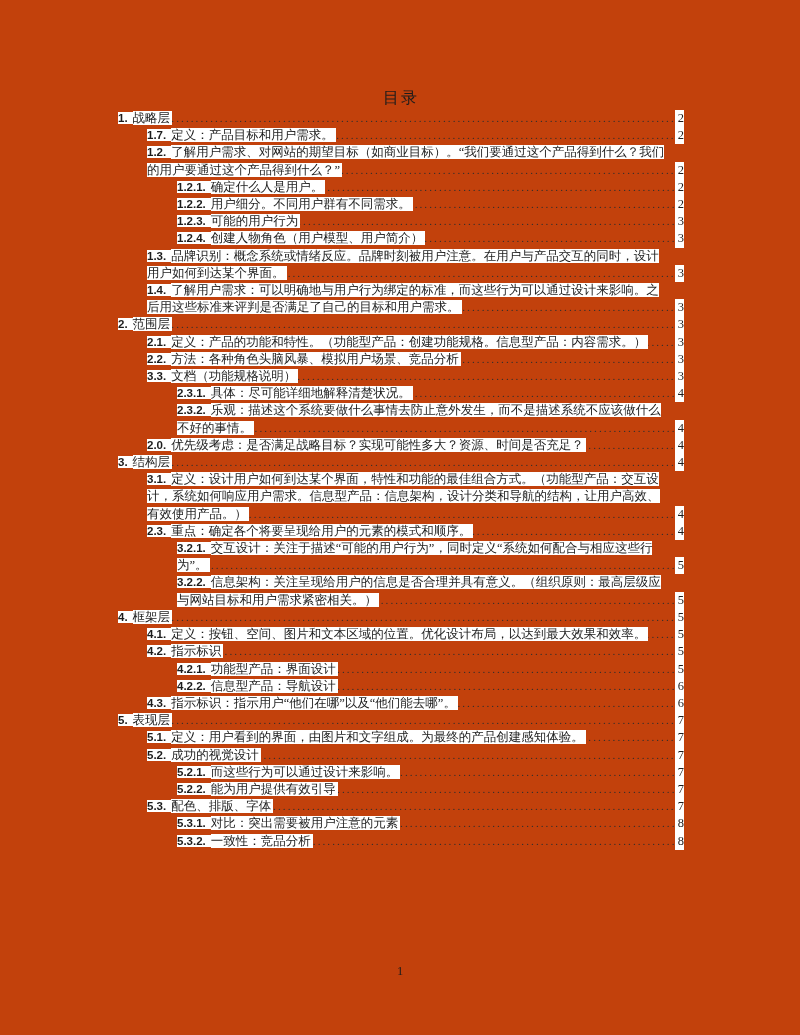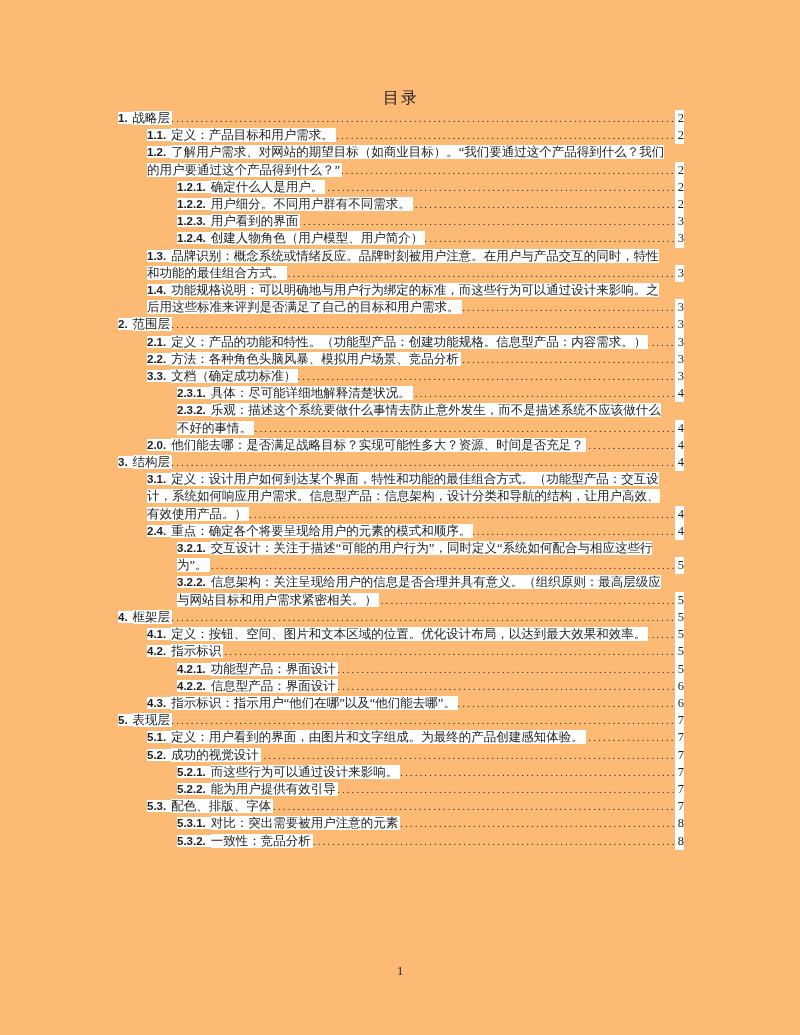--- a/index.html
+++ b/index.html
@@ -9,21 +9,21 @@
     height: 1035px;
     position: relative;
     overflow: hidden;
     font-family: "Liberation Serif", "DejaVu Serif", serif;
     color: #1c1c1c;
   }
   .page {
     position: absolute;
     inset: 0;
     padding: 88px 116px 0 118px; 
-    background: #fdba74;
+    background: #c2410c;
   }
   .doc-title {
     text-align: center;
     font-size: 16px;
     line-height: 19px;
     letter-spacing: 2px;
     margin-bottom: 3px;
     color: #1c1c1c;
   }
   .toc-list { width: 100%; }
@@ -103,21 +103,21 @@
     <div class="body">
       <span class="num">1.</span><span class="txt">战略层</span>
     </div>
   </div>
       <div class="entry lv2">
     <div class="leader">
       <span class="dots"></span>
       <span class="pg">2</span>
     </div>
     <div class="body">
-      <span class="num">1.1.</span><span class="txt">定义：产品目标和用户需求。</span>
+      <span class="num">1.7.</span><span class="txt">定义：产品目标和用户需求。</span>
     </div>
   </div>
       <div class="entry lv2">
     <div class="leader">
       <span class="dots"></span>
       <span class="pg">2</span>
     </div>
     <div class="body">
       <span class="num">1.2.</span><span class="txt">了解用户需求、对网站的期望目标（如商业目标）。“我们要通过这个产品得到什么？我们的用户要通过这个产品得到什么？”</span>
     </div>
@@ -139,48 +139,48 @@
     <div class="body">
       <span class="num">1.2.2.</span><span class="txt">用户细分。不同用户群有不同需求。</span>
     </div>
   </div>
       <div class="entry lv3">
     <div class="leader">
       <span class="dots"></span>
       <span class="pg">3</span>
     </div>
     <div class="body">
-      <span class="num">1.2.3.</span><span class="txt">用户看到的界面</span>
+      <span class="num">1.2.3.</span><span class="txt">可能的用户行为</span>
     </div>
   </div>
       <div class="entry lv3">
     <div class="leader">
       <span class="dots"></span>
       <span class="pg">3</span>
     </div>
     <div class="body">
       <span class="num">1.2.4.</span><span class="txt">创建人物角色（用户模型、用户简介）</span>
     </div>
   </div>
       <div class="entry lv2">
     <div class="leader">
       <span class="dots"></span>
       <span class="pg">3</span>
     </div>
     <div class="body">
-      <span class="num">1.3.</span><span class="txt">品牌识别：概念系统或情绪反应。品牌时刻被用户注意。在用户与产品交互的同时，特性和功能的最佳组合方式。</span>
-    </div>
-  </div>
-      <div class="entry lv2">
-    <div class="leader">
-      <span class="dots"></span>
-      <span class="pg">3</span>
-    </div>
-    <div class="body">
-      <span class="num">1.4.</span><span class="txt">功能规格说明：可以明确地与用户行为绑定的标准，而这些行为可以通过设计来影响。之后用这些标准来评判是否满足了自己的目标和用户需求。</span>
+      <span class="num">1.3.</span><span class="txt">品牌识别：概念系统或情绪反应。品牌时刻被用户注意。在用户与产品交互的同时，设计用户如何到达某个界面。</span>
+    </div>
+  </div>
+      <div class="entry lv2">
+    <div class="leader">
+      <span class="dots"></span>
+      <span class="pg">3</span>
+    </div>
+    <div class="body">
+      <span class="num">1.4.</span><span class="txt">了解用户需求：可以明确地与用户行为绑定的标准，而这些行为可以通过设计来影响。之后用这些标准来评判是否满足了自己的目标和用户需求。</span>
     </div>
   </div>
       <div class="entry lv1">
     <div class="leader">
       <span class="dots"></span>
       <span class="pg">3</span>
     </div>
     <div class="body">
       <span class="num">2.</span><span class="txt">范围层</span>
     </div>
@@ -202,21 +202,21 @@
     <div class="body">
       <span class="num">2.2.</span><span class="txt">方法：各种角色头脑风暴、模拟用户场景、竞品分析</span>
     </div>
   </div>
       <div class="entry lv2">
     <div class="leader">
       <span class="dots"></span>
       <span class="pg">3</span>
     </div>
     <div class="body">
-      <span class="num">3.3.</span><span class="txt">文档（确定成功标准）</span>
+      <span class="num">3.3.</span><span class="txt">文档（功能规格说明）</span>
     </div>
   </div>
       <div class="entry lv3">
     <div class="leader">
       <span class="dots"></span>
       <span class="pg">4</span>
     </div>
     <div class="body">
       <span class="num">2.3.1.</span><span class="txt">具体：尽可能详细地解释清楚状况。</span>
     </div>
@@ -229,21 +229,21 @@
     <div class="body">
       <span class="num">2.3.2.</span><span class="txt">乐观：描述这个系统要做什么事情去防止意外发生，而不是描述系统不应该做什么不好的事情。</span>
     </div>
   </div>
       <div class="entry lv2">
     <div class="leader">
       <span class="dots"></span>
       <span class="pg">4</span>
     </div>
     <div class="body">
-      <span class="num">2.0.</span><span class="txt">他们能去哪：是否满足战略目标？实现可能性多大？资源、时间是否充足？</span>
+      <span class="num">2.0.</span><span class="txt">优先级考虑：是否满足战略目标？实现可能性多大？资源、时间是否充足？</span>
     </div>
   </div>
       <div class="entry lv1">
     <div class="leader">
       <span class="dots"></span>
       <span class="pg">4</span>
     </div>
     <div class="body">
       <span class="num">3.</span><span class="txt">结构层</span>
     </div>
@@ -256,21 +256,21 @@
     <div class="body">
       <span class="num">3.1.</span><span class="txt">定义：设计用户如何到达某个界面，特性和功能的最佳组合方式。（功能型产品：交互设计，系统如何响应用户需求。信息型产品：信息架构，设计分类和导航的结构，让用户高效、有效使用产品。）</span>
     </div>
   </div>
       <div class="entry lv2">
     <div class="leader">
       <span class="dots"></span>
       <span class="pg">4</span>
     </div>
     <div class="body">
-      <span class="num">2.4.</span><span class="txt">重点：确定各个将要呈现给用户的元素的模式和顺序。</span>
+      <span class="num">2.3.</span><span class="txt">重点：确定各个将要呈现给用户的元素的模式和顺序。</span>
     </div>
   </div>
       <div class="entry lv3">
     <div class="leader">
       <span class="dots"></span>
       <span class="pg">5</span>
     </div>
     <div class="body">
       <span class="num">3.2.1.</span><span class="txt">交互设计：关注于描述“可能的用户行为”，同时定义“系统如何配合与相应这些行为”。</span>
     </div>
@@ -319,21 +319,21 @@
     <div class="body">
       <span class="num">4.2.1.</span><span class="txt">功能型产品：界面设计</span>
     </div>
   </div>
       <div class="entry lv3">
     <div class="leader">
       <span class="dots"></span>
       <span class="pg">6</span>
     </div>
     <div class="body">
-      <span class="num">4.2.2.</span><span class="txt">信息型产品：界面设计</span>
+      <span class="num">4.2.2.</span><span class="txt">信息型产品：导航设计</span>
     </div>
   </div>
       <div class="entry lv2">
     <div class="leader">
       <span class="dots"></span>
       <span class="pg">6</span>
     </div>
     <div class="body">
       <span class="num">4.3.</span><span class="txt">指示标识：指示用户“他们在哪”以及“他们能去哪”。</span>
     </div>

